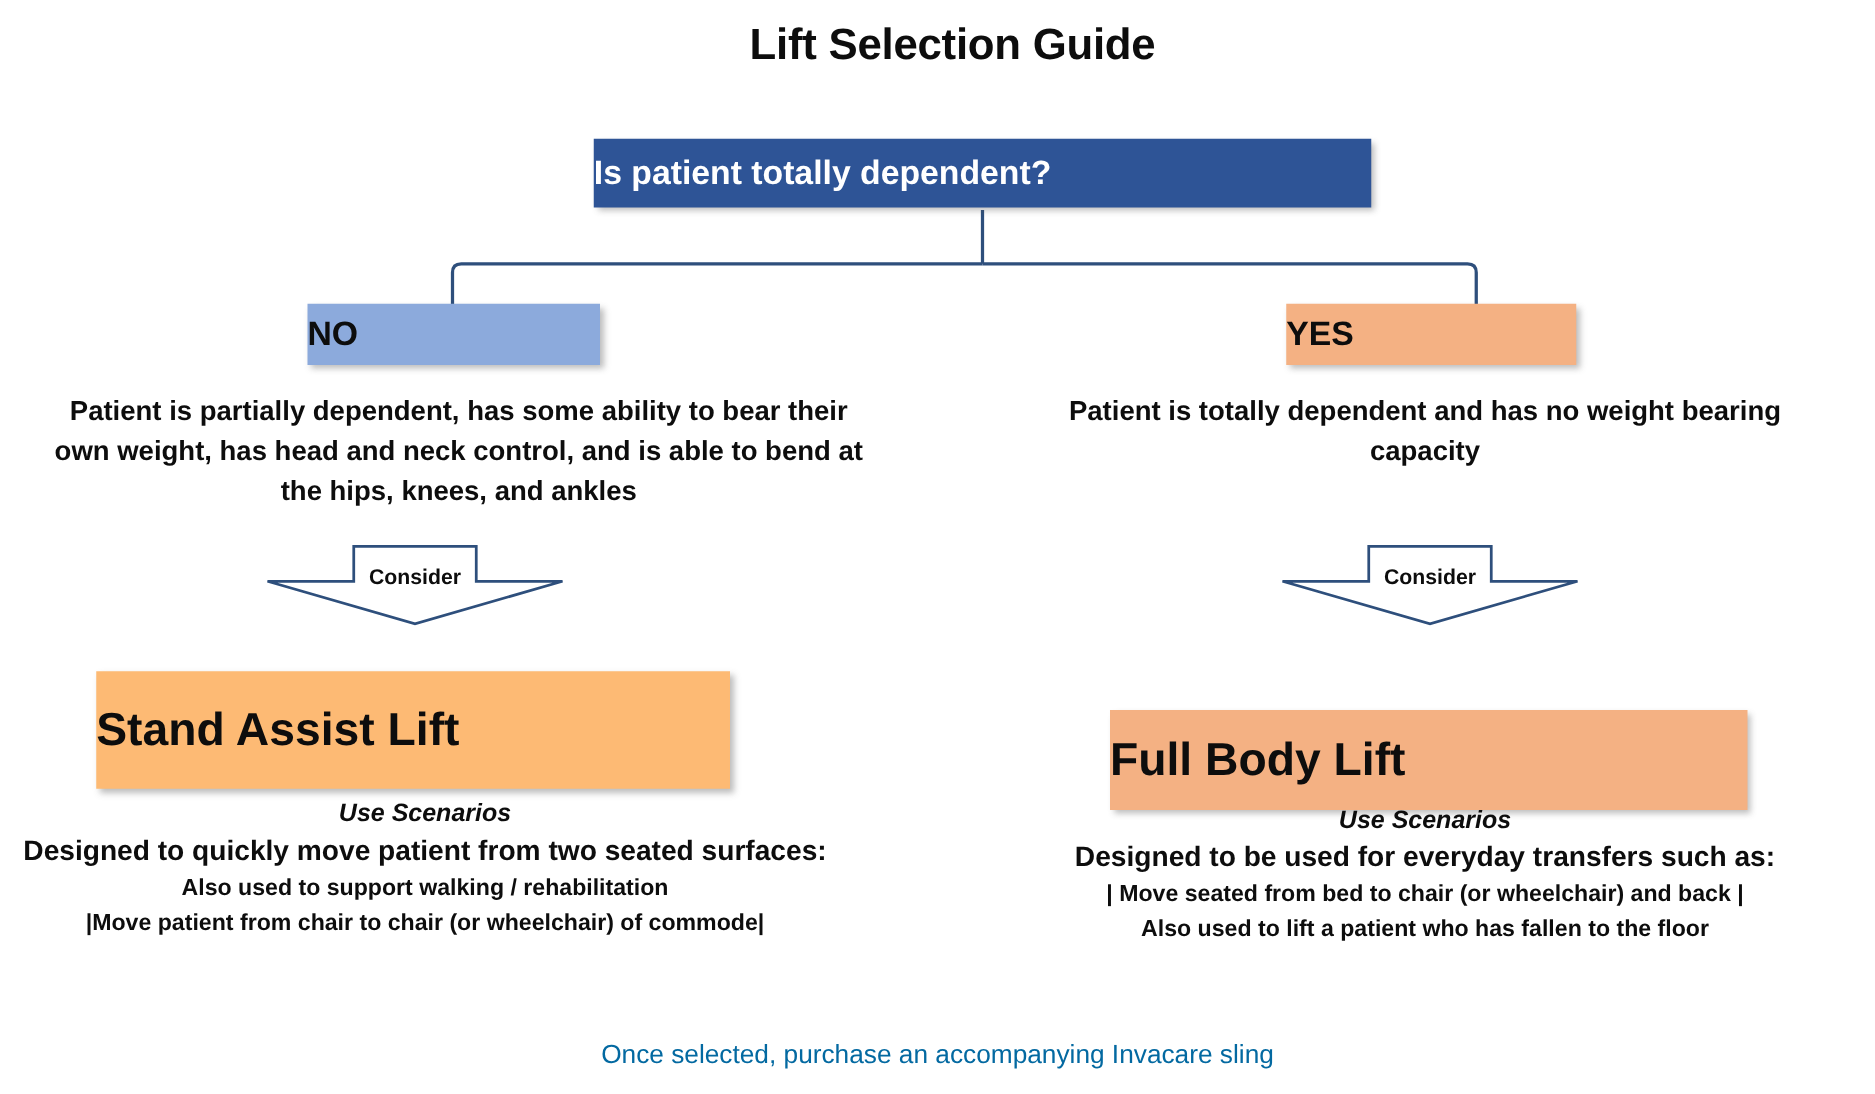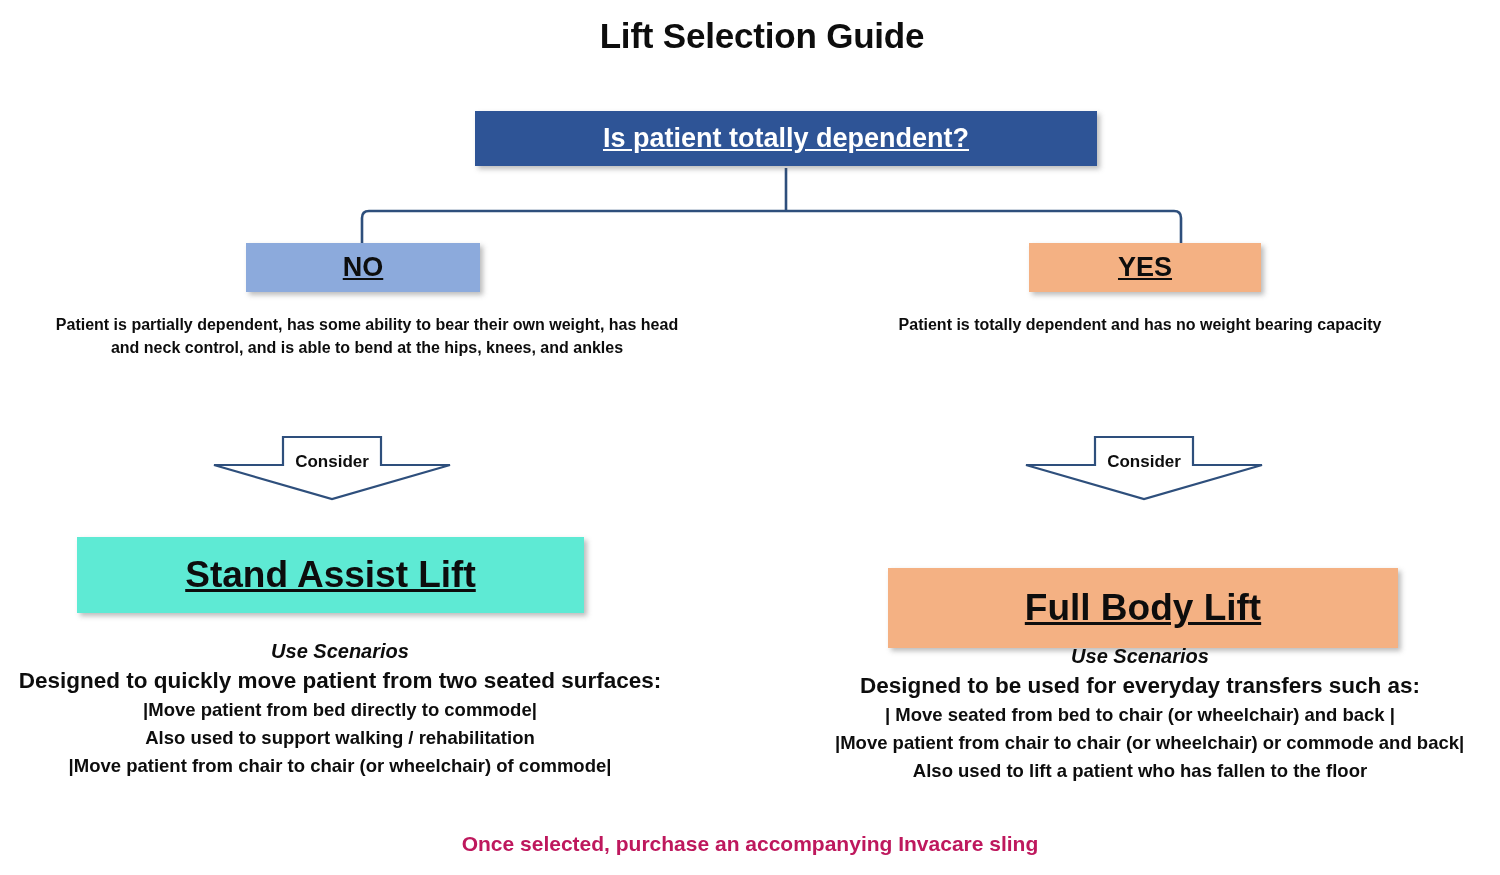--- a/index.html
+++ b/index.html
@@ -32,24 +32,22 @@
     letter-spacing: -0.2px;
     color: #0d0d0d;
     padding-left: 12px;
   }
 
   
   .box {
     position: absolute;
     display: flex;
     align-items: center;
-    justify-content: center;
     box-sizing: border-box;
     box-shadow: 3px 3px 5px rgba(80,80,80,0.38);
-    text-decoration: underline;
   }
 
   .box-decision {
     left: 475px;
     top: 111px;
     width: 622px;
     height: 55px;
     background: #2E5496;
     color: #ffffff;
     font-size: 27px;
@@ -75,22 +73,22 @@
     background: #F4B183;
     color: #0d0d0d;
     font-size: 27px;
     font-weight: bold;
   }
 
   .box-result-left {
     left: 77px;
     top: 537px;
     width: 507px;
-    height: 76px;
-    background: #5eead4;
+    height: 94px;
+    background: #fdba74;
     color: #0d0d0d;
     font-size: 37px;
     font-weight: bold;
   }
 
   .box-result-right {
     left: 888px;
     top: 535px;
     width: 510px;
     height: 80px;
@@ -108,21 +106,21 @@
     top: 0;
     width: 1500px;
     height: 875px;
     pointer-events: none;
   }
 
   
   .branch-desc {
     position: absolute;
     text-align: center;
-    font-size: 16px;
+    font-size: 22px;
     font-weight: bold;
     line-height: 1.45;
     color: #0d0d0d;
   }
   .branch-desc-left  { left: 42px;  top: 313px; width: 650px; }
   .branch-desc-right { left: 830px; top: 313px; width: 620px; }
 
   
   .consider-arrow {
     position: absolute;
@@ -171,22 +169,22 @@
   }
 
   
   .footer-note {
     position: absolute;
     left: 0;
     top: 832px;
     width: 1500px;
     text-align: center;
     font-size: 21px;
-    font-weight: bold;
-    color: #be185d;
+    font-weight: normal;
+    color: #0369a1;
   }
 </style>
 </head>
 <body>
 
 <div id="canvas">
 
   <div class="page-title">Lift Selection Guide</div>
 
   <svg id="connector" viewBox="0 0 1500 875" xmlns="http://www.w3.org/2000/svg">
@@ -231,28 +229,26 @@
     <span>Stand Assist Lift</span>
   </div>
 
   <div class="box box-result-right">
     <span>Full Body Lift</span>
   </div>
 
   <div class="scenarios scenarios-left">
     <div class="scenarios-heading">Use Scenarios</div>
     <div class="scenarios-lead">Designed to quickly move patient from two seated surfaces:</div>
-    <div class="scenarios-item">|Move patient from bed directly to commode|</div>
     <div class="scenarios-item">Also used to support walking / rehabilitation</div>
     <div class="scenarios-item">|Move patient from chair to chair (or wheelchair) of commode|</div>
   </div>
 
   <div class="scenarios scenarios-right">
     <div class="scenarios-heading">Use Scenarios</div>
     <div class="scenarios-lead">Designed to be used for everyday transfers such as:</div>
     <div class="scenarios-item">| Move seated from bed to chair (or wheelchair) and back |</div>
-    <div class="scenarios-item">|Move patient from chair to chair (or wheelchair) or commode and back|</div>
     <div class="scenarios-item">Also used to lift a patient who has fallen to the floor</div>
   </div>
 
   <div class="footer-note">Once selected, purchase an accompanying Invacare sling</div>
 
 </div>
 
 </body></html>

